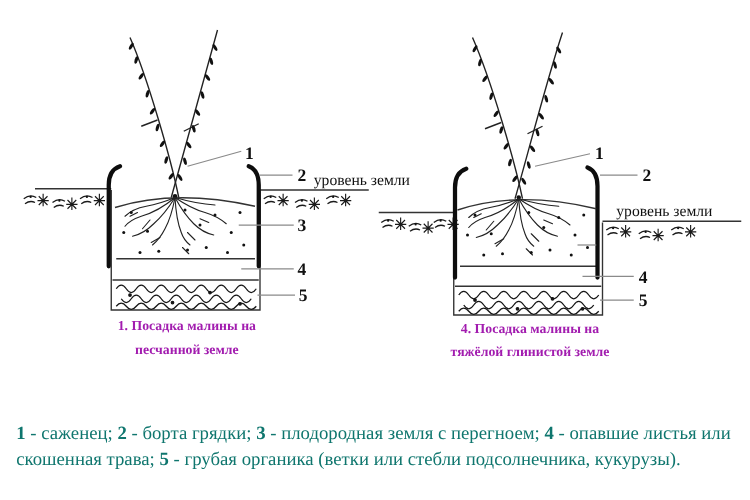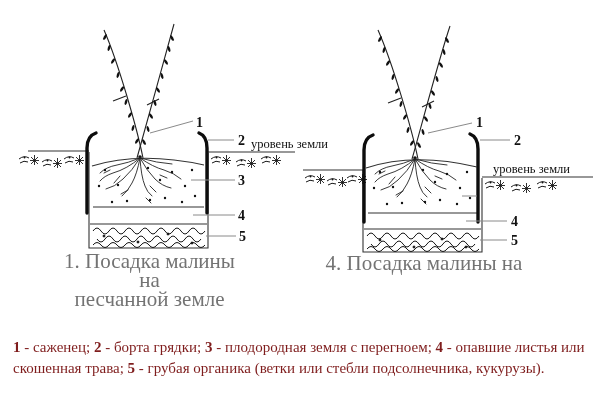--- a/index.html
+++ b/index.html
@@ -1,22 +1,22 @@
 <!DOCTYPE html>
 <html><head>
 <meta charset="utf-8">
 <style>
   html,body{margin:0;padding:0;background:#ffffff;}
   #stage{position:relative;width:600px;height:400px;background:#ffffff;overflow:hidden;
          font-family:"Liberation Serif",serif;color:#111;}
   #art{position:absolute;left:0;top:0;}
-  .caption{position:absolute;text-align:center;font-weight:normal;font-size:21px;line-height:19px;color:#737373;}
+  .caption{position:absolute;text-align:center;font-weight:bold;font-size:11px;line-height:19px;color:#a21caf;}
   #caption-left{left:52px;top:252px;width:195px;}
   #caption-right{left:315px;top:254px;width:218px;}
-  #legend{position:absolute;left:13px;top:322px;width:580px;font-size:15px;line-height:21px;color:#7f1d1d;}
+  #legend{position:absolute;left:13px;top:322px;width:580px;font-size:15px;line-height:21px;color:#0f766e;}
   #legend b{font-weight:bold;}
   
   .ink{stroke:#1a1a1a;fill:none;}
   .thin{stroke:#333;stroke-width:1.1;fill:none;}
   .wall{stroke:#0d0d0d;stroke-width:3.4;fill:none;stroke-linecap:round;}
   .leader{stroke:#8a8a8a;stroke-width:1;fill:none;}
   .root{stroke:#222;stroke-width:0.9;fill:none;stroke-linecap:round;}
   .stem{stroke:#222;stroke-width:1.1;fill:none;}
   .tick{stroke:#222;stroke-width:1.1;}
   .scrib{stroke:#161616;stroke-width:1;fill:none;}
@@ -249,17 +249,18 @@
     </g>
   </g>
 </svg>
 
   <div class="caption" id="caption-left">
     <div>1. Посадка малины на</div>
     <div>песчанной земле</div>
   </div>
   <div class="caption" id="caption-right">
     <div>4. Посадка малины на</div>
+    <div>тяжёлой глинистой земле</div>
   </div>
 
   <p id="legend"><b>1</b><span> - саженец; </span><b>2</b><span> - борта грядки; </span><b>3</b><span> - плодородная земля с перегноем; </span><b>4</b><span> - опавшие листья или скошенная трава; </span><b>5</b><span> - грубая органика (ветки или стебли подсолнечника, кукурузы).</span></p>
 
 </div>
 
 </body></html>

